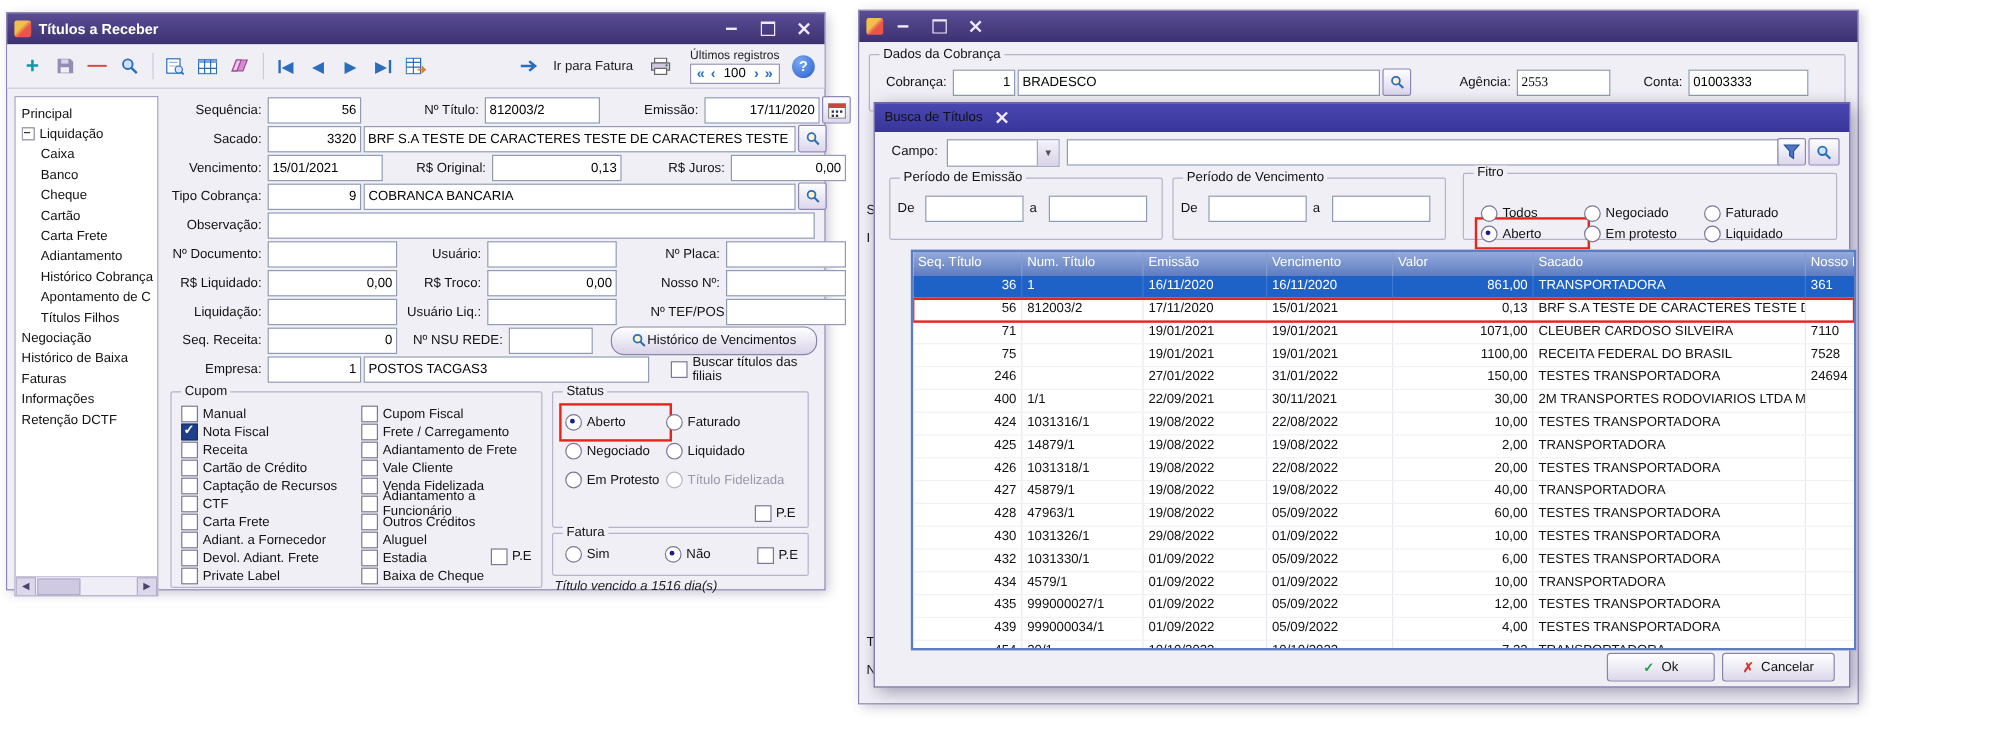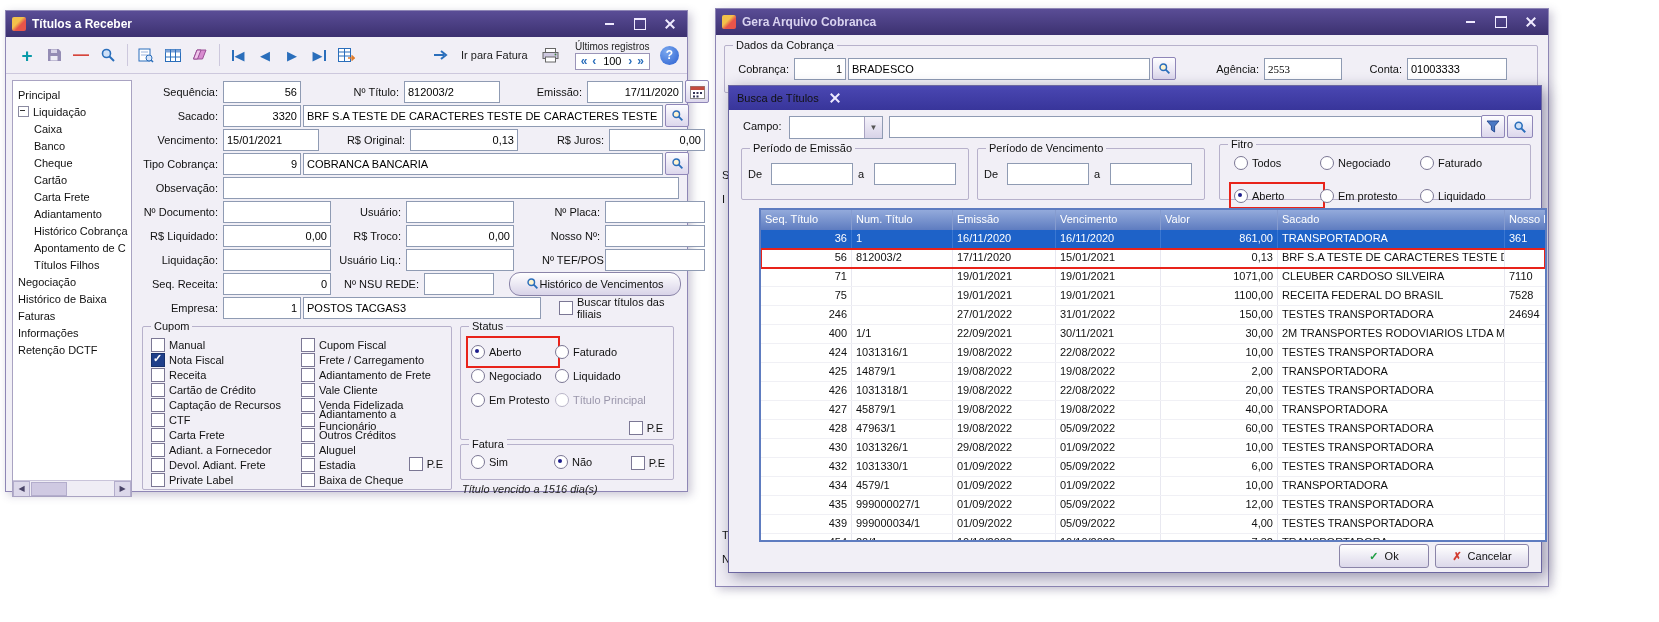--- a/index.html
+++ b/index.html
@@ -494,21 +494,21 @@
               <div class="ritem">
                 <span class="radio"></span>
                 <span class="rlab">Faturado</span>
               </div>
               <div class="ritem">
                 <span class="radio"></span>
                 <span class="rlab">Liquidado</span>
               </div>
               <div class="ritem dis">
                 <span class="radio"></span>
-                <span class="rlab">Título Principal</span>
+                <span class="rlab">Título Fidelizada</span>
               </div>
             </div>
           <span class="cbrow" style="position:absolute;right:10px;bottom:4px">
             <span class="cb"></span>
             <span>P.E</span>
           </span>
         </div>
 
         <div class="gbox" style="left:320px;top:124px;width:212px;height:34px">
           <span class="gcap">Fatura</span>
@@ -530,21 +530,20 @@
 
         <span class="note" style="left:322px;top:163px">Título vencido a 1516 dia(s)</span>
       </div>
     </div>
   </div>
 </div>
 
 <div class="window" style="left:715px;top:8px;width:832px;height:577px">
   <div class="titlebar">
     <span class="appicon"></span>
-    <span class="ttl dim">Gera Arquivo Cobranca</span>
     <span class="winbtn">
         <span class="glyph-min"></span>
       </span>
     <span class="winbtn">
         <span class="glyph-max"></span>
       </span>
     <span class="winbtn">
         <span class="glyph-x"></span>
       </span>
   </div>
@@ -613,21 +612,21 @@
     <span class="gcap">Período de Vencimento</span>
     <div class="frow" style="position:absolute;left:6px;top:13px;width:212px">
       <span class="lbl" style="width:18px;text-align:left">De</span>
       <input class="tin" style="width: 74px;" value="">
       <span class="lbl" style="width:16px;text-align:center">a</span>
       <input class="tin" style="width: 74px;" value="">
     </div>
   </div>
   <div class="gbox" style="left:490px;top:58px;width:310px;height:54px">
     <span class="gcap">Fitro</span>
-    <div style="position:absolute;left:14px;top:9px;display:grid;grid-template-rows:17px 17px;grid-template-columns:86px 100px 90px;grid-auto-flow:column;row-gap:16px">
+    <div style="position:absolute;left:14px;top:24px;display:grid;grid-template-rows:17px 17px;grid-template-columns:86px 100px 90px;grid-auto-flow:column;row-gap:0">
         <div class="ritem">
           <span class="radio"></span>
           <span class="rlab">Todos</span>
         </div>
         <div class="ritem hl">
           <span class="radio sel"></span>
           <span class="rlab">Aberto</span>
         </div>
         <div class="ritem">
           <span class="radio"></span>

